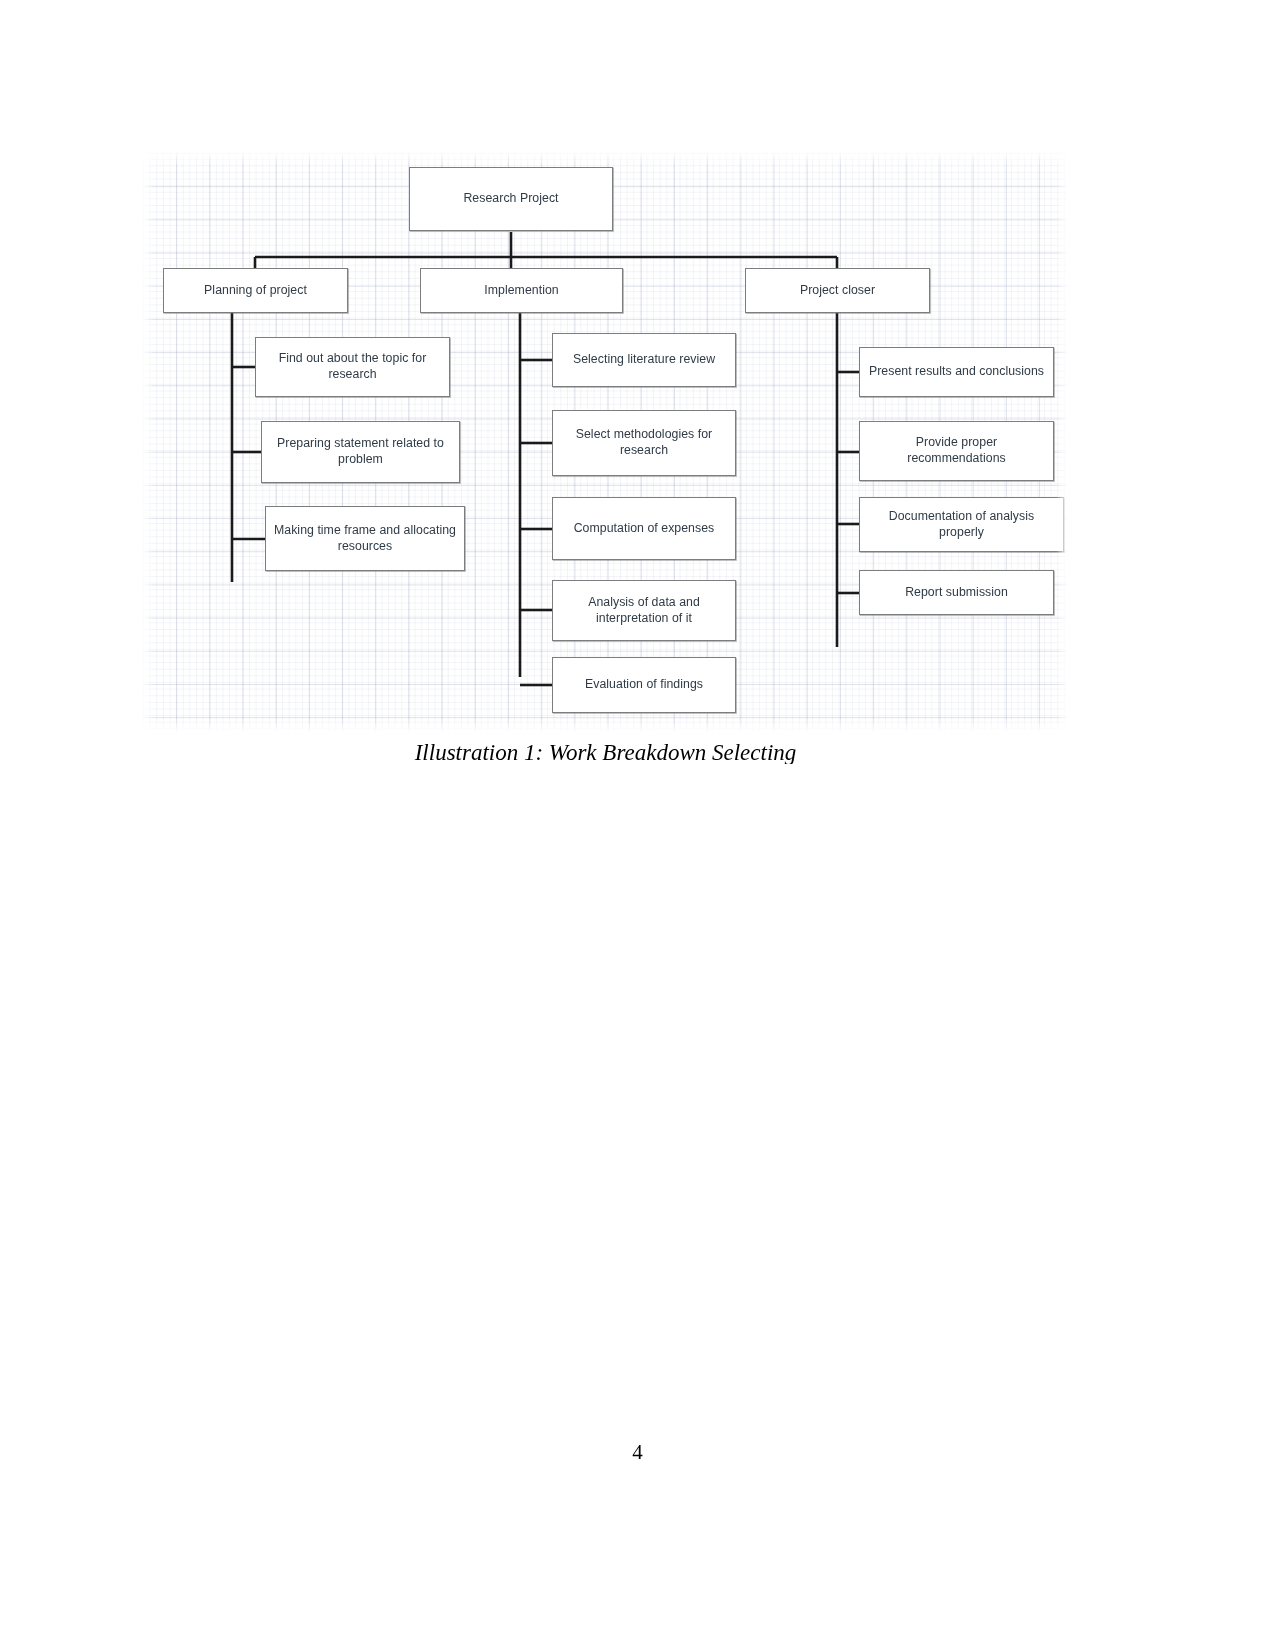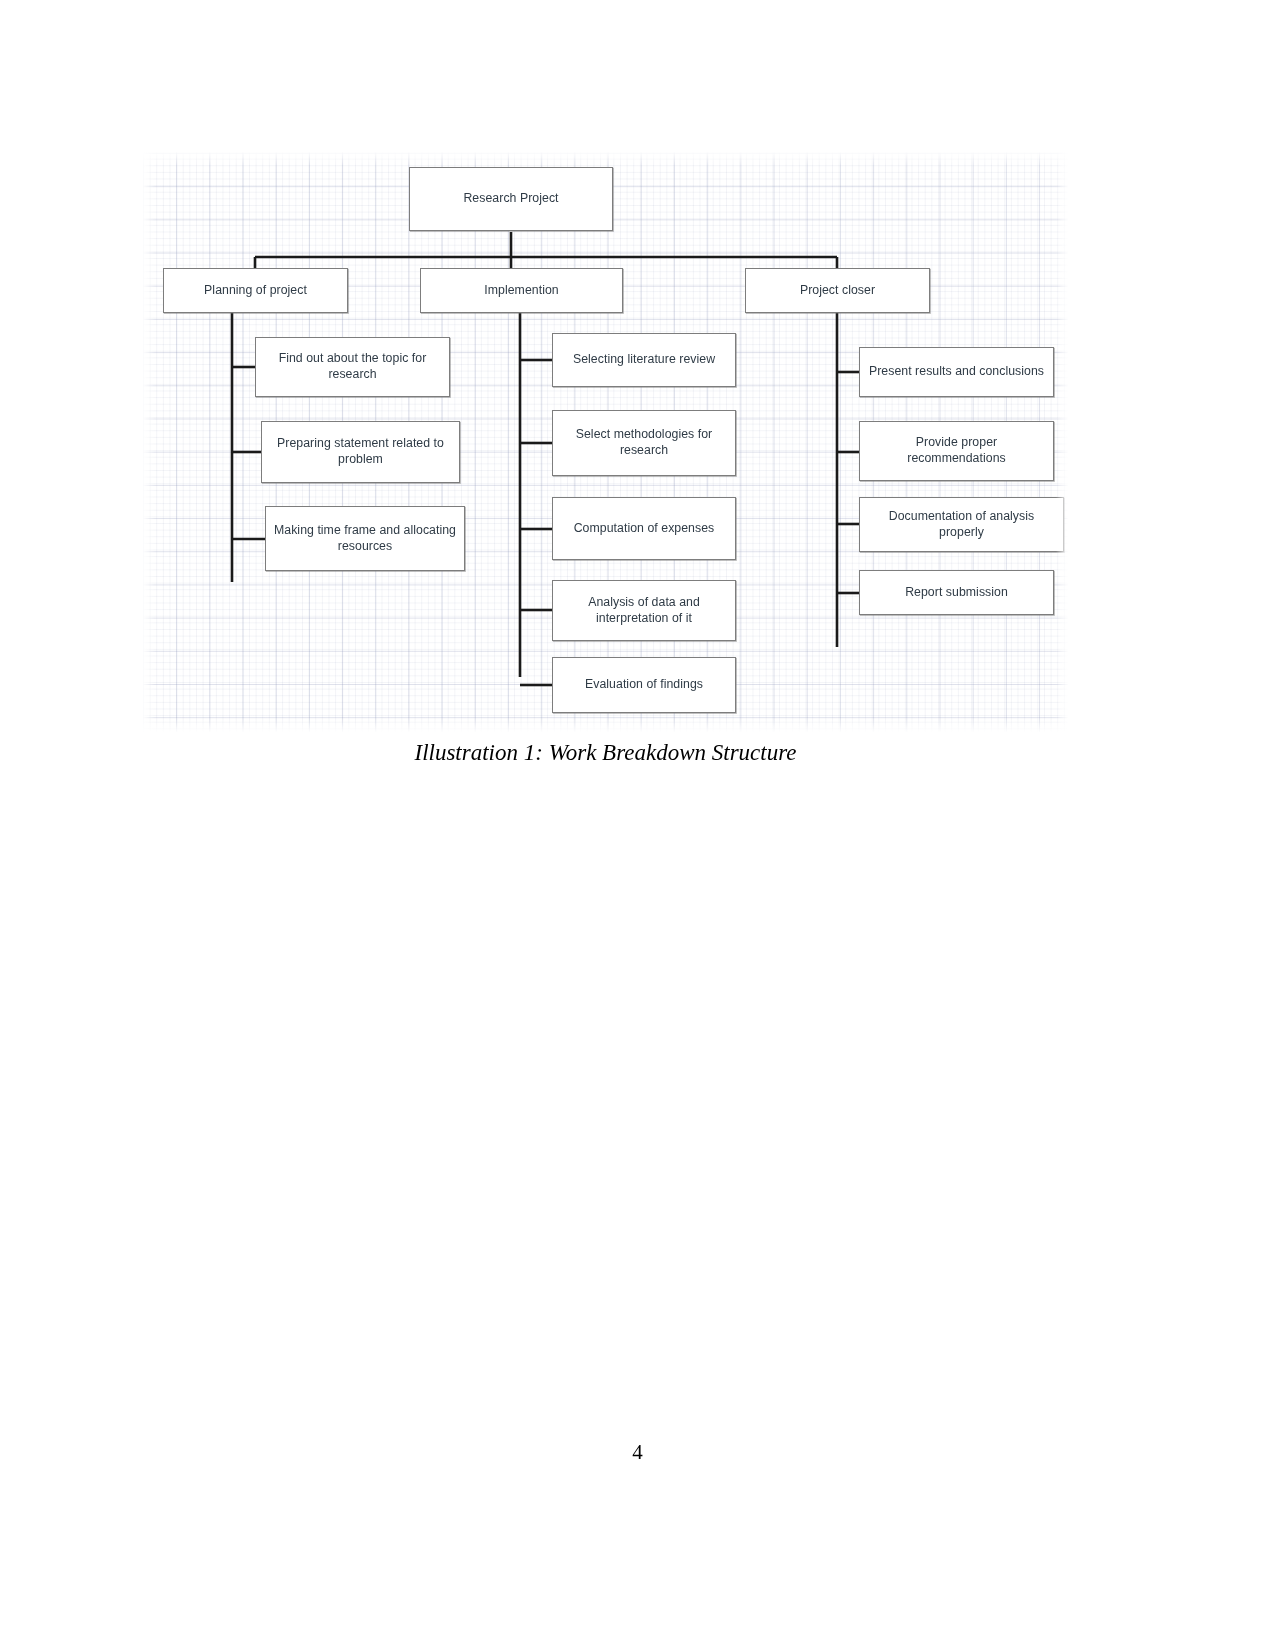--- a/index.html
+++ b/index.html
@@ -202,15 +202,15 @@
     <span class="node-label">Documentation of analysis properly</span>
   </div>
 
   <div class="node" style="left:716px; top:418px; width:195px; height:45px;">
     <span class="node-label">Report submission</span>
   </div>
 
   <div id="canvas-fade"></div>
 </div>
 
-<div id="figure-caption">Illustration 1: Work Breakdown Structure</div>
+<div id="figure-caption">Illustration 1: Work Breakdown Selecting</div>
 
 <div id="page-number">4</div>
 
 </body></html>

